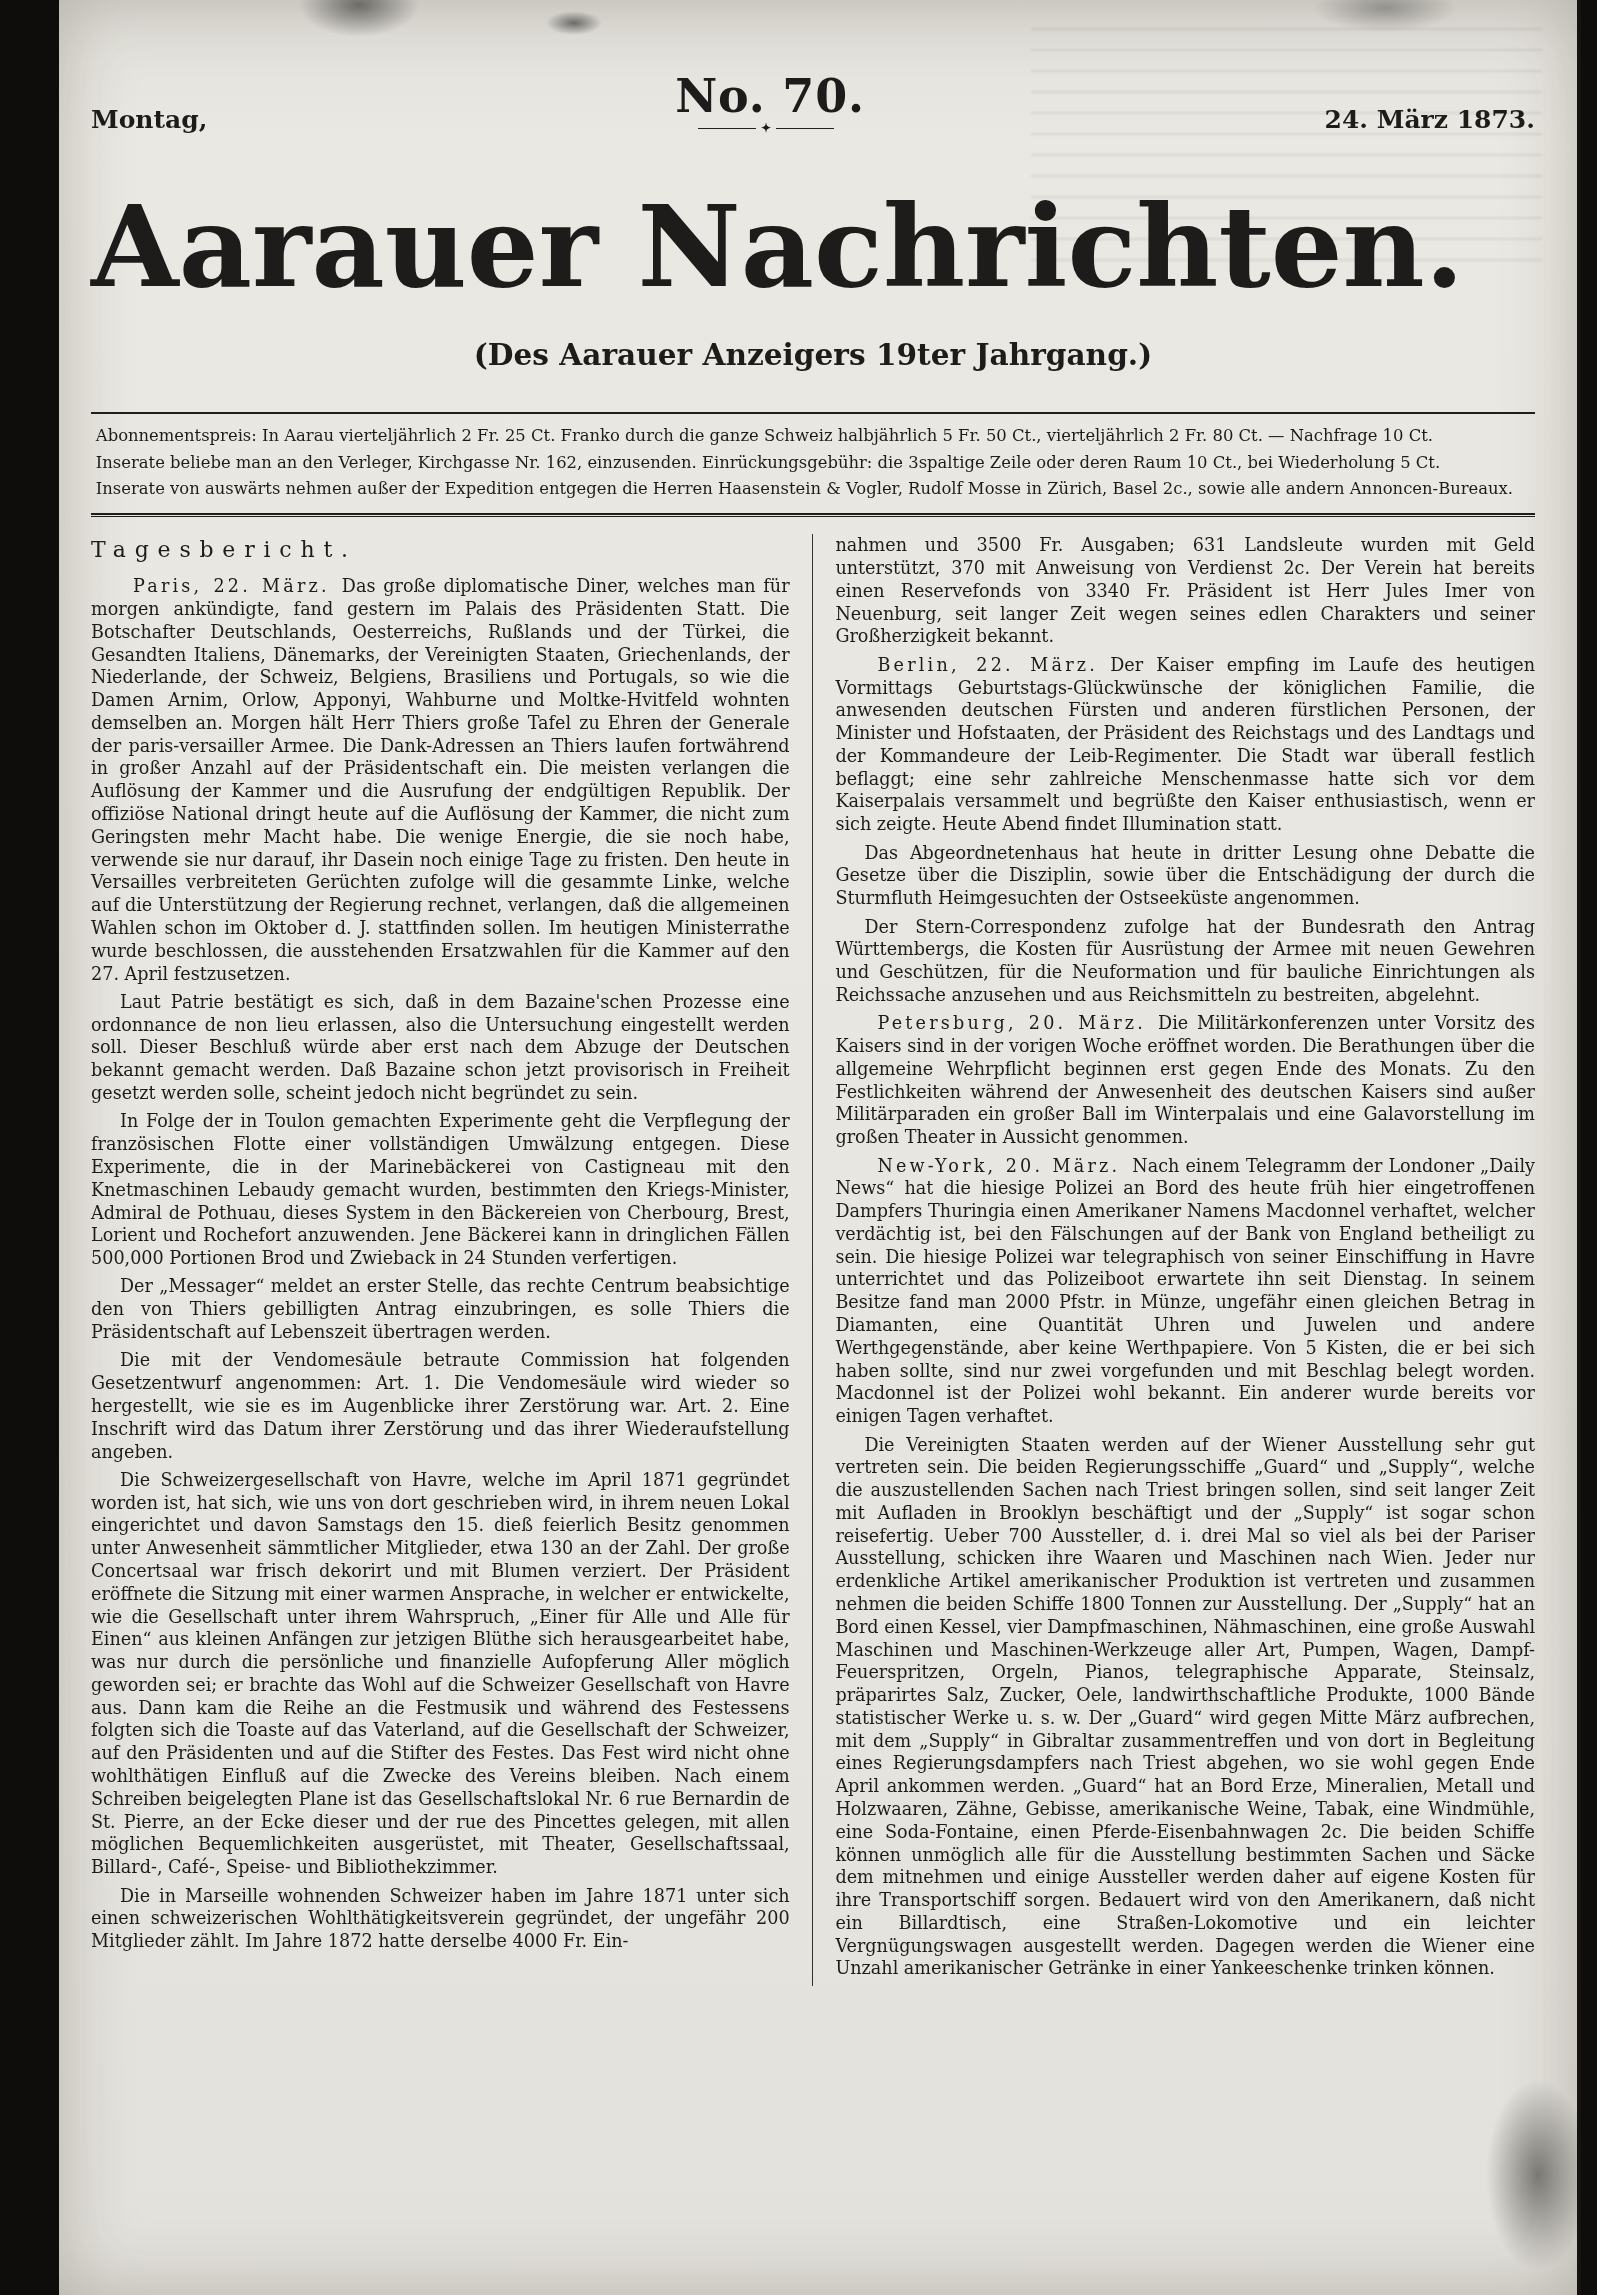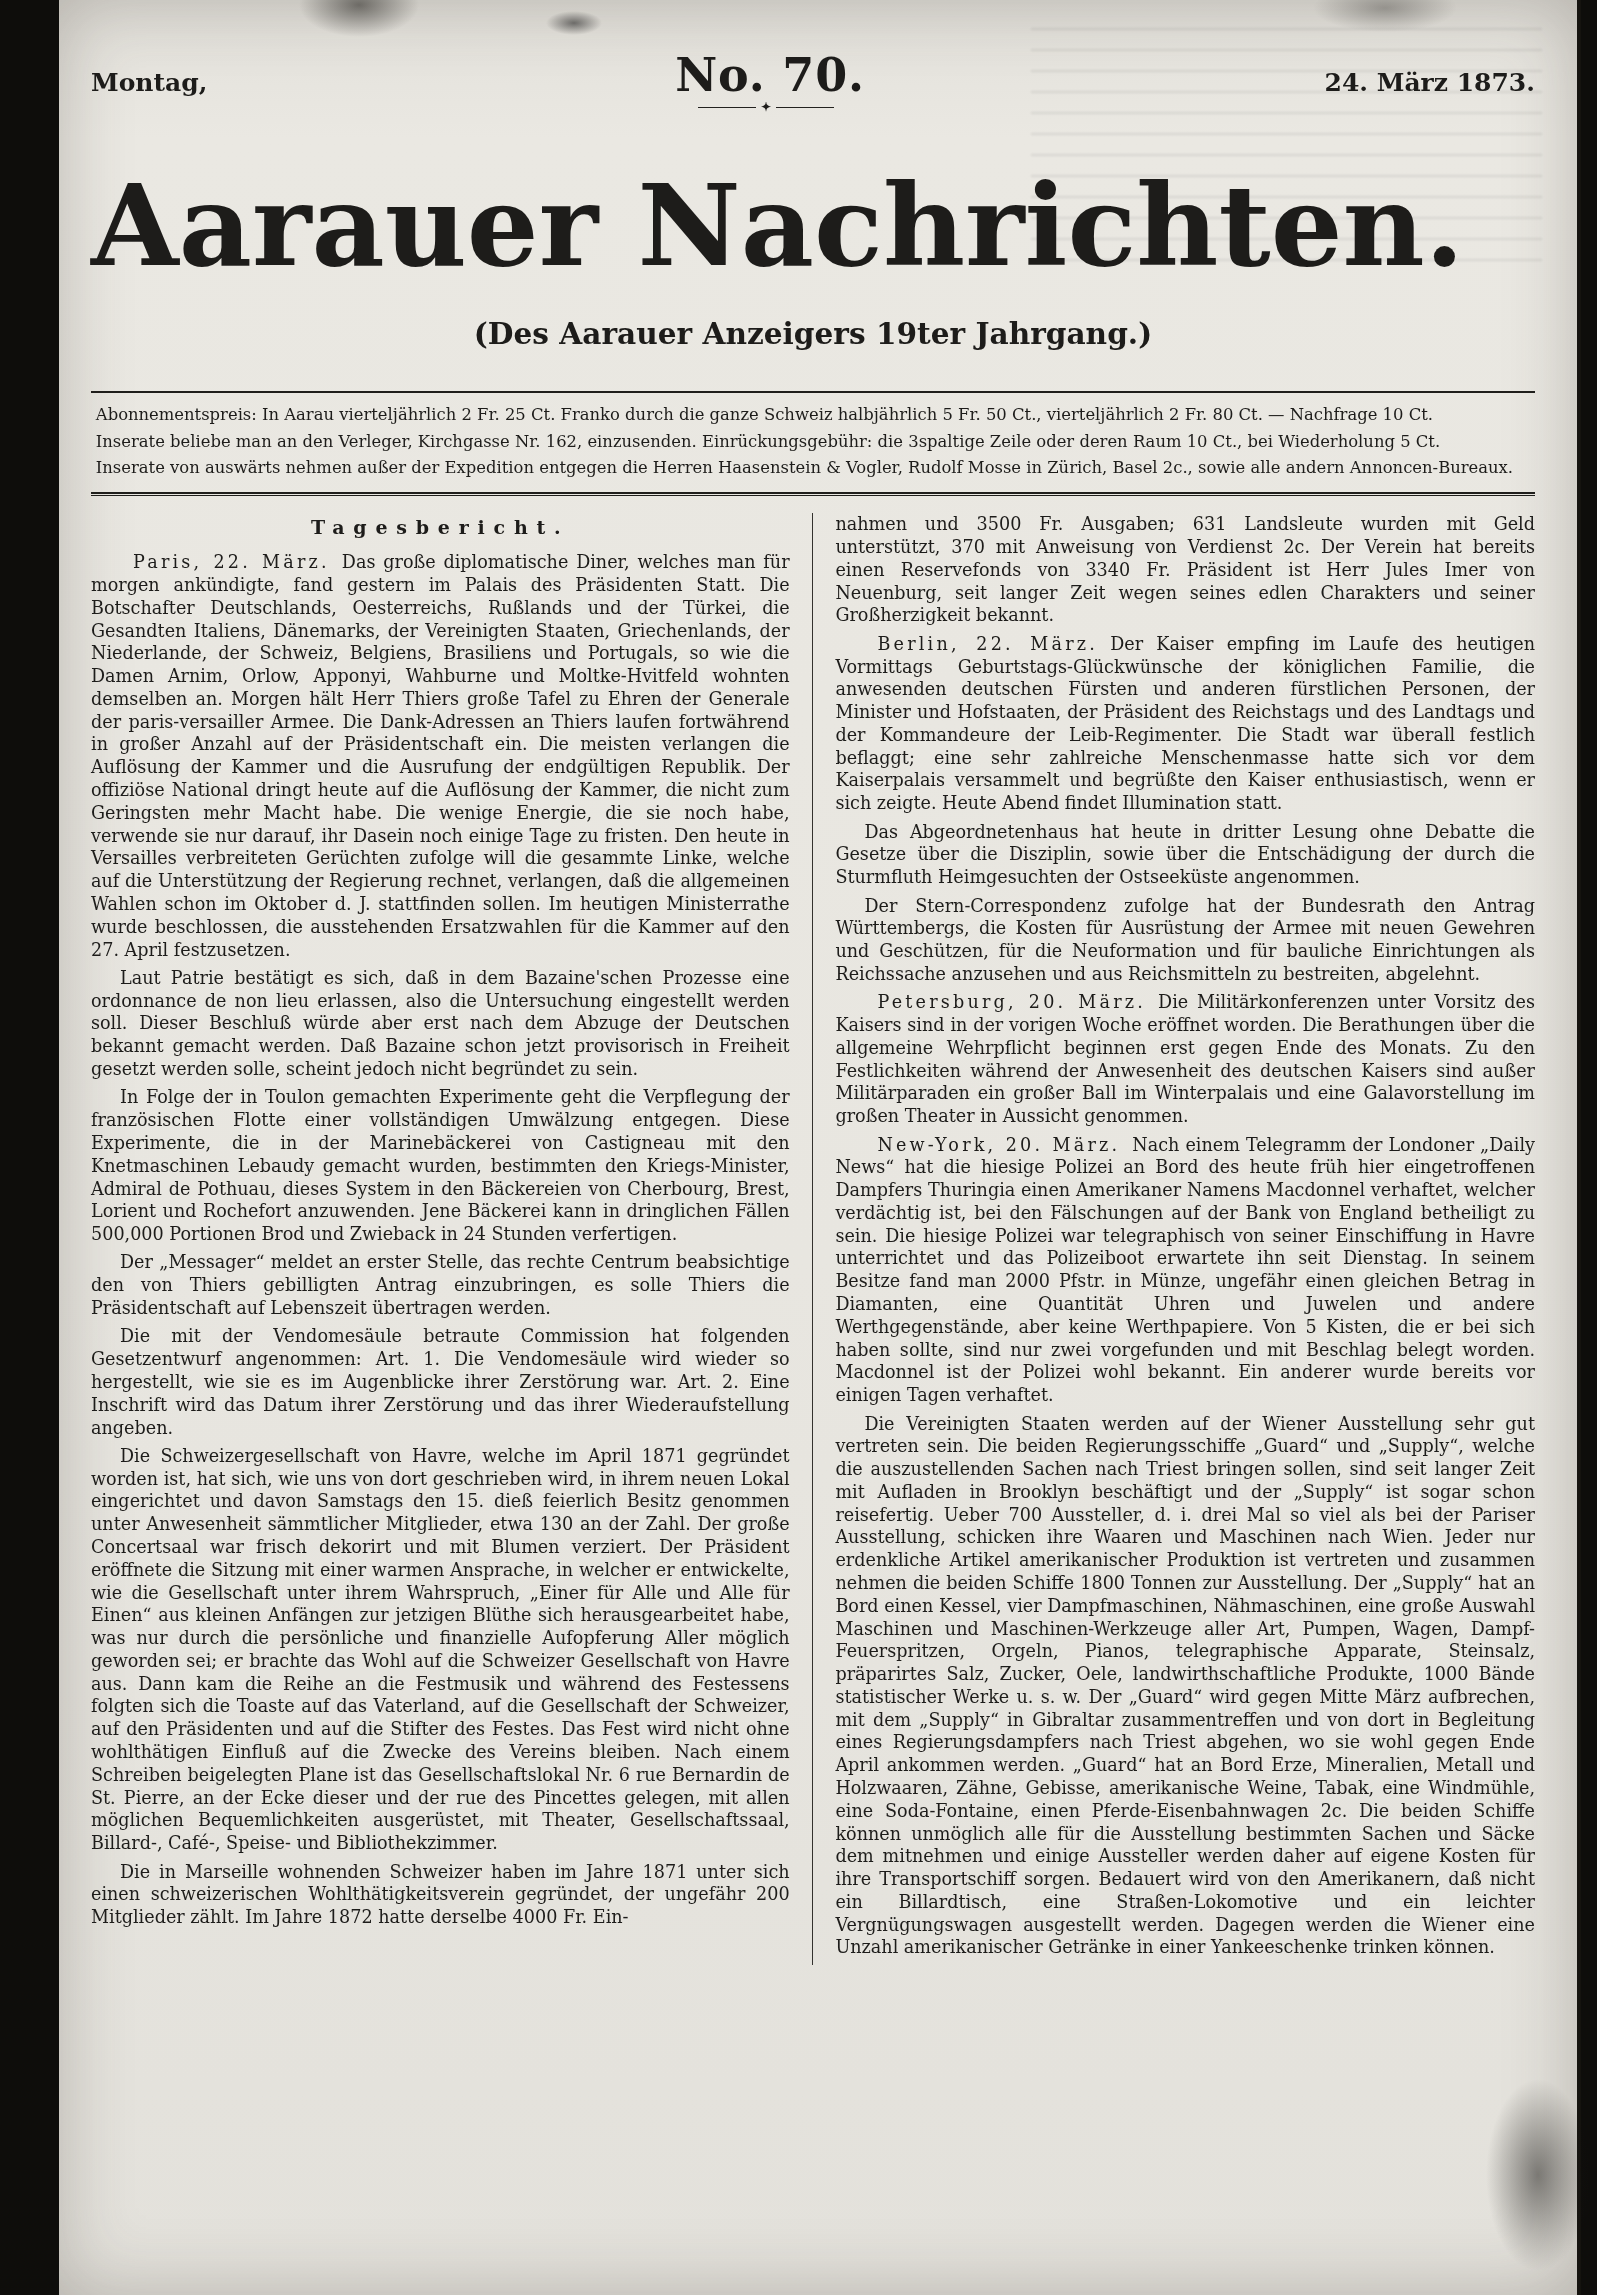--- a/index.html
+++ b/index.html
@@ -28,22 +28,22 @@
   .smudge-b { bottom:24px; right:-12.8px; width:104px; height:192px;
     background:radial-gradient(closest-side, rgba(25,23,20,0.5), rgba(25,23,20,0)); }
   .smudge-c { top:11.2px; left:487px; width:56px; height:24px;
     background:radial-gradient(closest-side, rgba(20,20,20,0.55), rgba(20,20,20,0)); }
   .smudge-d { top:-16px; right:120px; width:144px; height:48px;
     background:radial-gradient(closest-side, rgba(40,38,34,0.35), rgba(40,38,34,0)); }
 
   .content { position:relative; padding:0 42px 0 32px; height:100%; }
 
   .dateline-row {
-    display:flex; justify-content:space-between; align-items:center;
-    padding-top:52px; font-size:25px; font-weight:bold;
+    display:flex; justify-content:space-between; align-items:flex-end;
+    padding-top:73px; font-size:25px; font-weight:bold;
   }
   .issue-block { text-align:center; }
   .issue-no { font-size:46px; font-weight:bold; letter-spacing:0.8px; line-height:1;margin-left:8px; }
   .orn { display:flex; align-items:center; justify-content:center; gap:4.8px; margin-top:3.2px; }
   .orn-line { width:58px; border-top:1.6px solid #23221f; height:0; }
   .orn-glyph { font-size:12px; line-height:1; }
 
   .masthead {
     margin:50px 0 0; text-align:left;
     font-size:113px; line-height:1.12; font-weight:bold; letter-spacing:0;
@@ -54,22 +54,22 @@
   .rule-top { border-top:2.4px solid #1f1e1b; margin-top:40px; }
   .imprint { padding:9.6px 4.8px 9.6px; font-size:16.4px; line-height:1.62; }
   .rule-double { border-top:2.4px solid #1f1e1b; border-bottom:0.8px solid #1f1e1b; height:4px; }
 
   .cols { display:flex; margin-top:17.6px; }
   .col { width:50%; }
   .col-left { padding-right:22.4px; border-right:1.6px solid #34322e; }
   .col-right { padding-left:22.4px; }
 
   .section-heading {
-    margin:3.2px 0 12.8px; text-align:center;
-    font-size:19px; font-weight:bold; letter-spacing:8.8px;
+    margin:3.2px 0 12.8px; text-align:left;
+    font-size:22px; font-weight:normal; letter-spacing:8.8px;
   }
   .para {
     margin:0 0 5.6px; font-size:17.6px; line-height:1.295;
     text-align:justify; text-indent:29px;
   }
   .para.noindent { text-indent:0; }
   .dateline { letter-spacing:3.2px;margin-left:13px; }
 </style>
 </head>
 <body>

